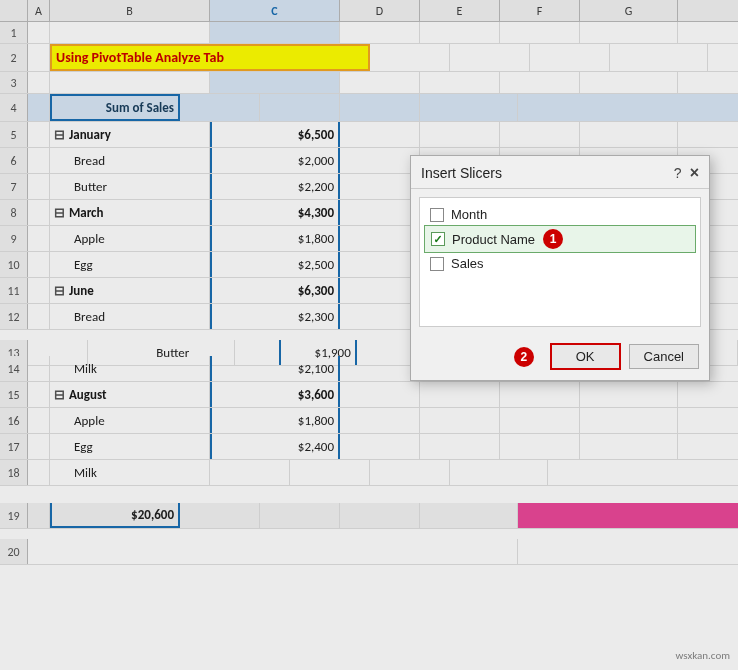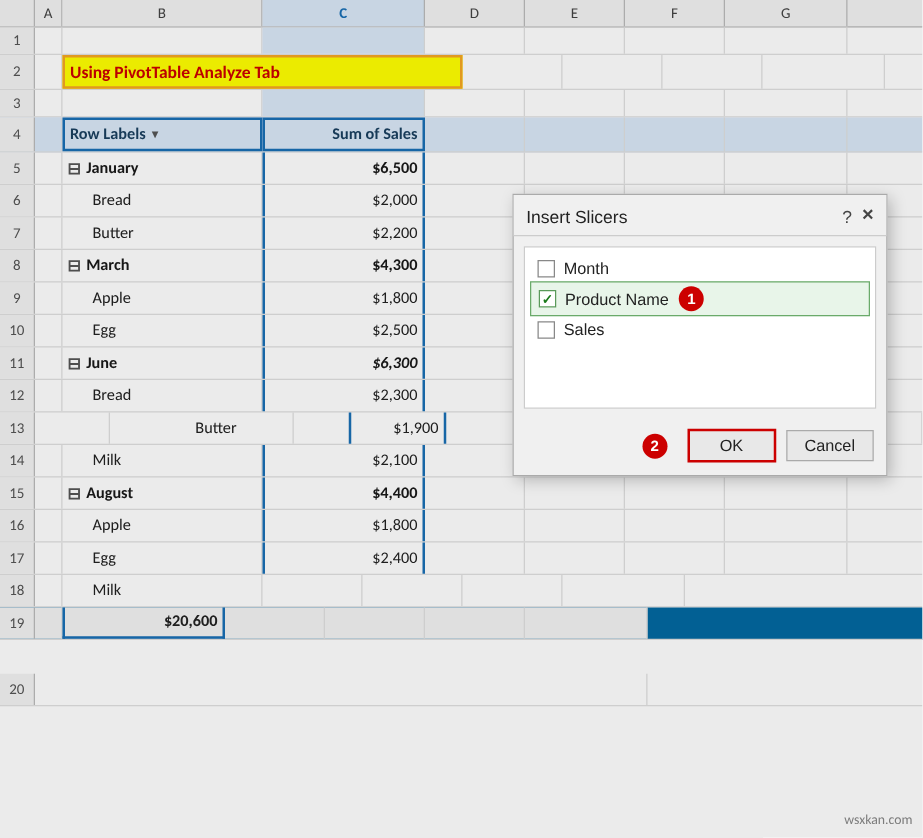--- a/index.html
+++ b/index.html
@@ -312,24 +312,20 @@
     <div class="cell" style="width:130px; background:#d9e8f7;"></div>
     <div class="cell" style="width:80px;"></div>
     <div class="cell" style="width:80px;"></div>
     <div class="cell" style="width:80px;"></div>
     <div class="cell" style="width:98px;"></div>
   </div>
 
   <div class="grid-row" style="top:94px; height:28px; background:#d9e8f7;">
     <div class="row-num">4</div>
     <div class="cell" style="width:22px; background:#d9e8f7;"></div>
-    <div class="cell pivot-header" style="width:160px; border: 2px solid #1a6fb5;">
-      <span>Row Labels</span>
-      <span class="dropdown-arrow">▼</span>
-    </div>
     <div class="cell pivot-header" style="width:130px; background:#d9e8f7; border: 2px solid #1a6fb5; justify-content: flex-end;">Sum of Sales</div>
     <div class="cell" style="width:80px;"></div>
     <div class="cell" style="width:80px;"></div>
     <div class="cell" style="width:80px;"></div>
     <div class="cell" style="width:98px;"></div>
   </div>
 
   <div class="grid-row" style="top:122px; height:26px;">
     <div class="row-num">5</div>
     <div class="cell" style="width:22px;"></div>
@@ -402,39 +398,39 @@
     <div class="cell" style="width:98px;"></div>
   </div>
 
   <div class="grid-row" style="top:278px; height:26px;">
     <div class="row-num">11</div>
     <div class="cell" style="width:22px;"></div>
     <div class="cell group-row" style="width:160px;">
       <span style="margin-right:4px; color:#555;">⊟</span>
       <span>June</span>
     </div>
-    <div class="cell group-row" style="width:130px; border-left:2px solid #1a6fb5; border-right:2px solid #1a6fb5; justify-content:flex-end;font-style:italic;">$6,300</div>
+    <div class="cell group-row" style="width:130px; border-left:2px solid #1a6fb5; border-right:2px solid #1a6fb5; justify-content:flex-end;">$6,300</div>
     <div class="cell" style="width:80px;"></div>
     <div class="cell" style="width:80px;"></div>
     <div class="cell" style="width:80px;"></div>
     <div class="cell" style="width:98px;"></div>
   </div>
 
   <div class="grid-row" style="top:304px; height:26px;">
     <div class="row-num">12</div>
     <div class="cell" style="width:22px;"></div>
     <div class="cell" style="width:160px; padding-left:24px;">Bread</div>
     <div class="cell" style="width:130px; border-left:2px solid #1a6fb5; border-right:2px solid #1a6fb5; justify-content:flex-end;">$2,300</div>
     <div class="cell" style="width:80px;"></div>
     <div class="cell" style="width:80px;"></div>
     <div class="cell" style="width:80px;"></div>
     <div class="cell" style="width:98px;"></div>
   </div>
 
-  <div class="grid-row" style="top:330px; height:26px;gap:44px;">
+  <div class="grid-row" style="top:340px; height:26px;gap:44px;">
     <div class="row-num">13</div>
     <div class="cell" style="width:22px;"></div>
     <div class="cell" style="width:160px; padding-left:24px;">Butter</div>
     <div class="cell" style="width:130px; border-left:2px solid #1a6fb5; border-right:2px solid #1a6fb5; justify-content:flex-end;">$1,900</div>
     <div class="cell" style="width:80px;"></div>
     <div class="cell" style="width:80px;"></div>
     <div class="cell" style="width:80px;"></div>
     <div class="cell" style="width:98px;"></div>
   </div>
 
@@ -449,21 +445,21 @@
     <div class="cell" style="width:98px;"></div>
   </div>
 
   <div class="grid-row" style="top:382px; height:26px;">
     <div class="row-num">15</div>
     <div class="cell" style="width:22px;"></div>
     <div class="cell group-row" style="width:160px;">
       <span style="margin-right:4px; color:#555;">⊟</span>
       <span>August</span>
     </div>
-    <div class="cell group-row" style="width:130px; border-left:2px solid #1a6fb5; border-right:2px solid #1a6fb5; justify-content:flex-end;">$4,400</div>
+    <div class="cell group-row" style="width:130px; border-left:2px solid #1a6fb5; border-right:2px solid #1a6fb5; justify-content:flex-end;">$3,600</div>
     <div class="cell" style="width:80px;"></div>
     <div class="cell" style="width:80px;"></div>
     <div class="cell" style="width:80px;"></div>
     <div class="cell" style="width:98px;"></div>
   </div>
 
   <div class="grid-row" style="top:408px; height:26px;">
     <div class="row-num">16</div>
     <div class="cell" style="width:22px;"></div>
     <div class="cell" style="width:160px; padding-left:24px;">Apple</div>
@@ -488,21 +484,21 @@
   <div class="grid-row" style="top:460px; height:26px;">
     <div class="row-num">18</div>
     <div class="cell" style="width:22px;"></div>
     <div class="cell" style="width:160px; padding-left:24px;">Milk</div>
     <div class="cell" style="width:80px;"></div>
     <div class="cell" style="width:80px;"></div>
     <div class="cell" style="width:80px;"></div>
     <div class="cell" style="width:98px;"></div>
   </div>
 
-  <div class="grid-row" style="top:486px; height:26px; background:#0369a1;">
+  <div class="grid-row" style="top:503px; height:26px; background:#ec4899;">
     <div class="row-num">19</div>
     <div class="cell" style="width:22px; background:#f2f2f2;"></div>
     <div class="cell grand-total" style="width:130px; border-left:2px solid #1a6fb5; border-right:2px solid #1a6fb5; border-bottom:2px solid #1a6fb5; justify-content:flex-end;">$20,600</div>
     <div class="cell" style="width:80px; background:#f2f2f2;"></div>
     <div class="cell" style="width:80px; background:#f2f2f2;"></div>
     <div class="cell" style="width:80px; background:#f2f2f2;"></div>
     <div class="cell" style="width:98px; background:#f2f2f2;"></div>
   </div>
 
   <div class="grid-row" style="top:512px; height:26px;margin-top:27px;">

